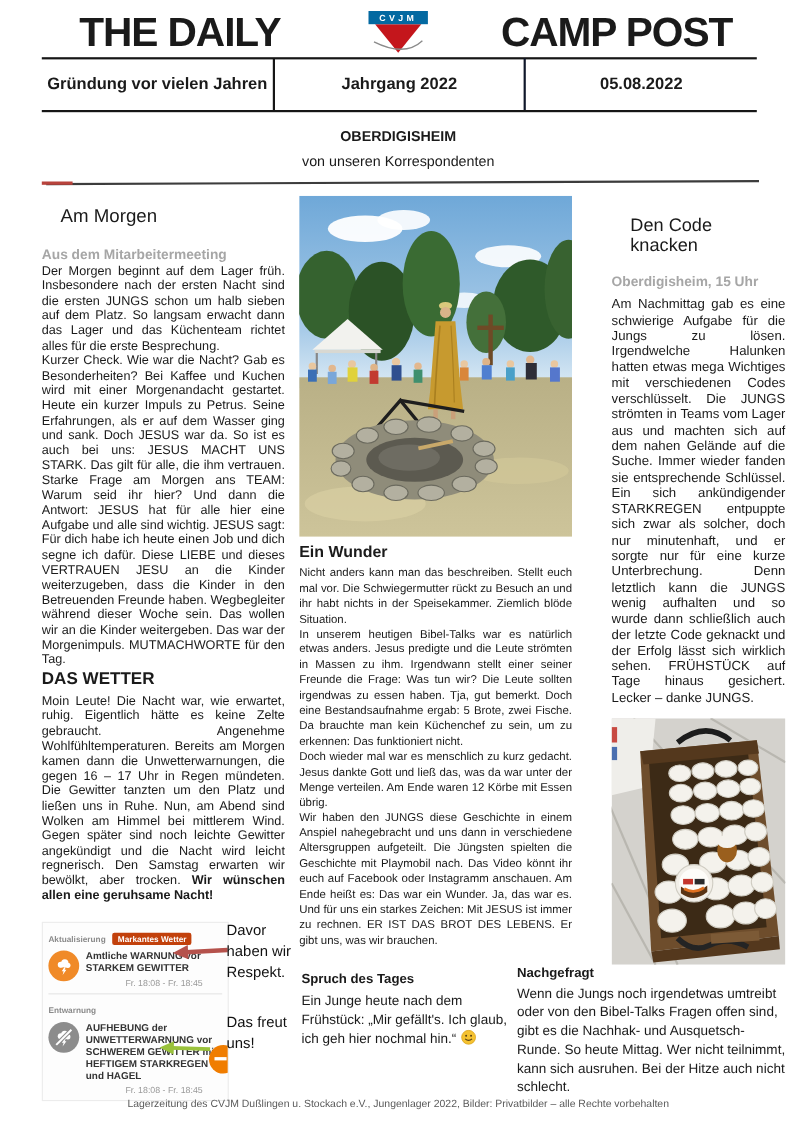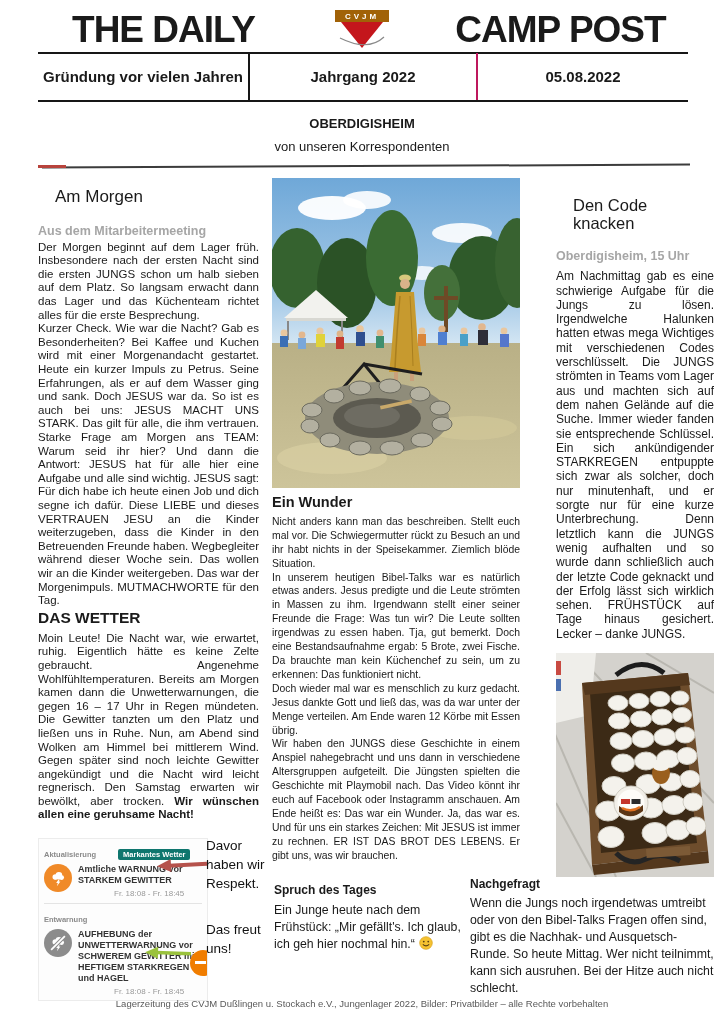--- a/index.html
+++ b/index.html
@@ -5,32 +5,32 @@
   html,body{margin:0;padding:0;background:#ffffff;}
   *{box-sizing:border-box;}
   .page{position:relative;width:724px;height:1024px;background:#fff;overflow:hidden;
         font-family:"Liberation Sans",sans-serif;color:#1a1a1a;}
   .abs{position:absolute;}
 
   
   .title-row{left:0;top:6px;width:724px;display:grid;grid-template-columns:1fr 70px 1fr;align-items:center;}
   .mast-title{font-size:37px;font-weight:bold;letter-spacing:-1px;text-align:center;white-space:nowrap;}
   .logo{position:relative;width:60px;height:48px;margin:0 auto;}
-  .logo-bar{position:absolute;left:3px;top:4px;width:54px;height:12px;background:#a16207;
+  .logo-bar{position:absolute;left:3px;top:4px;width:54px;height:12px;background:#0369a1;
             display:flex;align-items:center;justify-content:center;}
   .logo-bar span{color:#fff;font-size:8px;font-weight:bold;letter-spacing:3px;}
   .logo-tri{position:absolute;left:9px;top:16px;width:0;height:0;
             border-left:21px solid transparent;border-right:21px solid transparent;border-top:26px solid #c4161c;}
   .logo-arc{position:absolute;left:6px;top:30px;}
   .rule{left:38px;width:650px;height:2px;background:#161616;}
   .rule-1{top:52px;}
   .rule-2{top:100px;}
   .info-row{left:38px;top:53px;width:650px;height:47px;display:grid;grid-template-columns:210px 230px 1fr;}
   .info-cell{display:flex;align-items:center;justify-content:center;font-size:15px;font-weight:bold;}
-  .info-cell.mid{border-left:2px solid #161616;border-right:2px solid #be185d;text-align:center;}
+  .info-cell.mid{border-left:2px solid #161616;border-right:2px solid #0f172a;text-align:center;}
   .mast-location{left:0;top:116px;width:724px;text-align:center;font-size:13px;font-weight:bold;}
   .mast-byline{left:0;top:139px;width:724px;text-align:center;font-size:13px;}
   .content-rule{left:42px;top:165px;width:648px;height:2px;background:#3c3c3c;transform:rotate(-0.25deg);}
   .red-dash{left:38px;top:165px;width:28px;height:3px;background:#b8433c;}
 
   
   h2{margin:17px;font-size:17px;font-weight:normal;line-height:1.1;}
   h3{margin:0;font-size:12px;font-weight:bold;line-height:1.1;}
   .sub{color:#a6a6a6;font-weight:bold;font-size:12.5px;margin:2px 0 3px 0;}
   p{margin:0;}
@@ -55,22 +55,22 @@
   .spruch{left:274px;top:884px;width:200px;}
   .spruch p{font-size:12.3px;line-height:17px;margin-top:5px;}
   .smiley{vertical-align:-2px;margin-left:4px;}
   .nachgefragt{left:470px;top:878px;width:246px;}
   .nachgefragt p{font-size:12.3px;line-height:17px;margin-top:4px;}
 
   
   .weather{left:38px;top:838px;width:170px;height:163px;background:#fdfdfd;border:1px solid #ececec;
            overflow:hidden;padding:4px 5px;}
   .w-label{font-size:7.5px;color:#8a8a8a;font-weight:bold;display:inline-block;}
-  .w-badge{display:inline-block;background:#0f766e;color:#fff;font-size:7.5px;font-weight:bold;
-           padding:1px 5px;border-radius:2px;margin-left:22px;}
+  .w-badge{display:inline-block;background:#c2410c;color:#fff;font-size:7.5px;font-weight:bold;
+           padding:1px 5px;border-radius:2px;margin-left:6px;}
   .w-body{display:flex;gap:6px;margin-top:3px;}
   .w-icon{flex:0 0 28px;width:28px;height:28px;border-radius:50%;display:flex;align-items:center;justify-content:center;}
   .w-icon.orange{background:#f08a28;}
   .w-icon.gray{background:#8c8c8c;}
   .w-title{font-size:9px;font-weight:bold;color:#333;line-height:11px;}
   .w-time{font-size:8px;color:#9a9a9a;margin-top:3px;margin-left:36px;}
   .w-sep{height:1px;background:#e4e4e4;margin:5px 0 4px 0;}
   .w-fab{position:absolute;right:-9px;bottom:24px;width:26px;height:26px;border-radius:50%;background:#f07d00;}
   .w-fab::after{content:"";position:absolute;left:5px;top:11px;width:11px;height:3px;background:#fff;}
   .arrow-red{left:155px;top:857px;}

